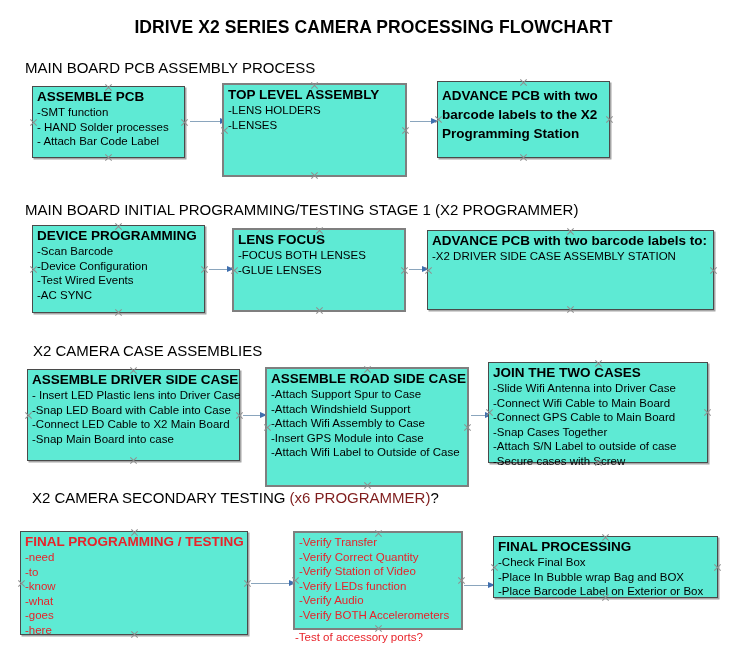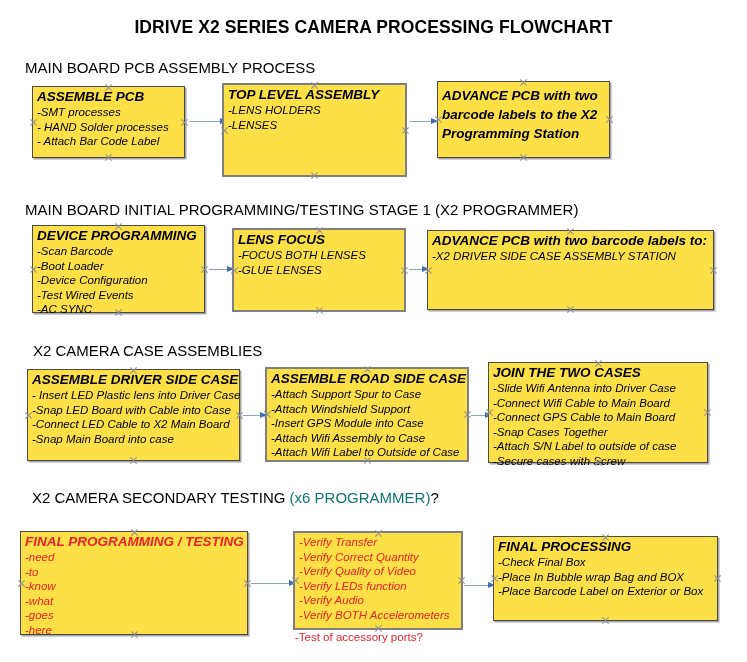--- a/index.html
+++ b/index.html
@@ -30,28 +30,27 @@
     font-weight: bold;
     letter-spacing: 0.1px;
   }
   .section-head {
     position: absolute;
     font-size: 15px;
     font-weight: normal;
     white-space: nowrap;
   }
   .section-head .accent {
-    color: #0f766e;
+    color: #7f1d1d;
   }
   .node {
     position: absolute;
-    background: #fde047;
+    background: #5eead4;
     box-sizing: border-box;
     overflow: visible;
-    font-style: italic;
   }
   .node.thin {
     border: 1px solid #4a4a4a;
     box-shadow: 1.5px 1.5px 0 0 #a6a6a6;
   }
   .node.thick {
     border: 2px solid #7f7f7f;
   }
   .node .body {
     position: absolute;
@@ -121,21 +120,21 @@
 
 <div id="canvas">
 
   <div class="title">IDRIVE X2  SERIES CAMERA PROCESSING FLOWCHART</div>
 
   <div class="section-head" style="left:25px; top:59px;">MAIN BOARD PCB ASSEMBLY PROCESS</div>
 
   <div class="node thin" style="left:32px; top:86px; width:153px; height:72px;">
     <div class="body">
       <div class="hd">ASSEMBLE PCB</div>
-      <div class="ln">-SMT processes</div>
+      <div class="ln">-SMT function</div>
       <div class="ln">- HAND Solder processes</div>
       <div class="ln">- Attach Bar Code Label</div>
     </div>
     <span class="handle" style="left:50%; top:0;"></span>
     <span class="handle" style="left:50%; top:100%;"></span>
     <span class="handle" style="left:0; top:50%;"></span>
     <span class="handle" style="left:100%; top:50%;"></span>
   </div>
 
   <div class="connector" style="left:190px; top:118px; width:37px; height:7px;">
@@ -169,21 +168,20 @@
     <span class="handle" style="left:0; top:50%;"></span>
     <span class="handle" style="left:100%; top:50%;"></span>
   </div>
 
   <div class="section-head" style="left:25px; top:201px;">MAIN BOARD INITIAL PROGRAMMING/TESTING STAGE 1 (X2 PROGRAMMER)</div>
 
   <div class="node thin" style="left:32px; top:225px; width:173px; height:88px;">
     <div class="body">
       <div class="hd">DEVICE PROGRAMMING</div>
       <div class="ln">-Scan Barcode</div>
-      <div class="ln">-Boot Loader</div>
       <div class="ln">-Device Configuration</div>
       <div class="ln">-Test Wired Events</div>
       <div class="ln">-AC SYNC</div>
     </div>
     <span class="handle" style="left:50%; top:0;"></span>
     <span class="handle" style="left:50%; top:100%;"></span>
     <span class="handle" style="left:0; top:50%;"></span>
     <span class="handle" style="left:100%; top:50%;"></span>
   </div>
 
@@ -234,27 +232,27 @@
     <span class="handle" style="left:50%; top:100%;"></span>
     <span class="handle" style="left:0; top:50%;"></span>
     <span class="handle" style="left:100%; top:50%;"></span>
   </div>
 
   <div class="connector" style="left:243px; top:412px; width:24px; height:7px;">
     <span class="shaft" style="width:20px;"></span>
       <span class="head"></span>
   </div>
 
-  <div class="node thick" style="left:265px; top:367px; width:204px; height:95px;">
+  <div class="node thick" style="left:265px; top:367px; width:204px; height:120px;">
     <div class="body">
       <div class="hd">ASSEMBLE ROAD SIDE CASE</div>
       <div class="ln">-Attach Support Spur to Case</div>
       <div class="ln">-Attach Windshield Support</div>
+      <div class="ln">-Attach Wifi Assembly to Case</div>
       <div class="ln">-Insert GPS Module into Case</div>
-      <div class="ln">-Attach Wifi Assembly to Case</div>
       <div class="ln">-Attach Wifi Label to Outside of Case</div>
     </div>
     <span class="handle" style="left:50%; top:0;"></span>
     <span class="handle" style="left:50%; top:100%;"></span>
     <span class="handle" style="left:0; top:50%;"></span>
     <span class="handle" style="left:100%; top:50%;"></span>
   </div>
 
   <div class="connector" style="left:471px; top:412px; width:21px; height:7px;">
     <span class="shaft" style="width:17px;"></span>
@@ -299,39 +297,39 @@
 
   <div class="connector" style="left:251px; top:580px; width:45px; height:7px;">
     <span class="shaft" style="width:41px;"></span>
       <span class="head"></span>
   </div>
 
   <div class="node thick red" style="left:293px; top:531px; width:170px; height:99px;">
     <div class="body">
       <div class="ln">-Verify Transfer</div>
       <div class="ln">-Verify Correct Quantity</div>
-      <div class="ln">-Verify Quality of Video</div>
+      <div class="ln">-Verify Station of Video</div>
       <div class="ln">-Verify LEDs function</div>
       <div class="ln">-Verify Audio</div>
       <div class="ln">-Verify BOTH Accelerometers</div>
     </div>
     <span class="handle" style="left:50%; top:0;"></span>
     <span class="handle" style="left:50%; top:100%;"></span>
     <span class="handle" style="left:0; top:50%;"></span>
     <span class="handle" style="left:100%; top:50%;"></span>
   </div>
 
   <div class="overflow-line" style="left:295px; top:630px;">-Test of accessory ports?</div>
 
   <div class="connector" style="left:464px; top:582px; width:31px; height:7px;">
     <span class="shaft" style="width:27px;"></span>
       <span class="head"></span>
   </div>
 
-  <div class="node thin" style="left:493px; top:536px; width:225px; height:85px;">
+  <div class="node thin" style="left:493px; top:536px; width:225px; height:62px;">
     <div class="body">
       <div class="hd">FINAL PROCESSING</div>
       <div class="ln"> -Check Final Box</div>
       <div class="ln">-Place In Bubble wrap Bag and BOX</div>
       <div class="ln">-Place Barcode Label on Exterior or Box</div>
     </div>
     <span class="handle" style="left:50%; top:0;"></span>
     <span class="handle" style="left:50%; top:100%;"></span>
     <span class="handle" style="left:0; top:50%;"></span>
     <span class="handle" style="left:100%; top:50%;"></span>

